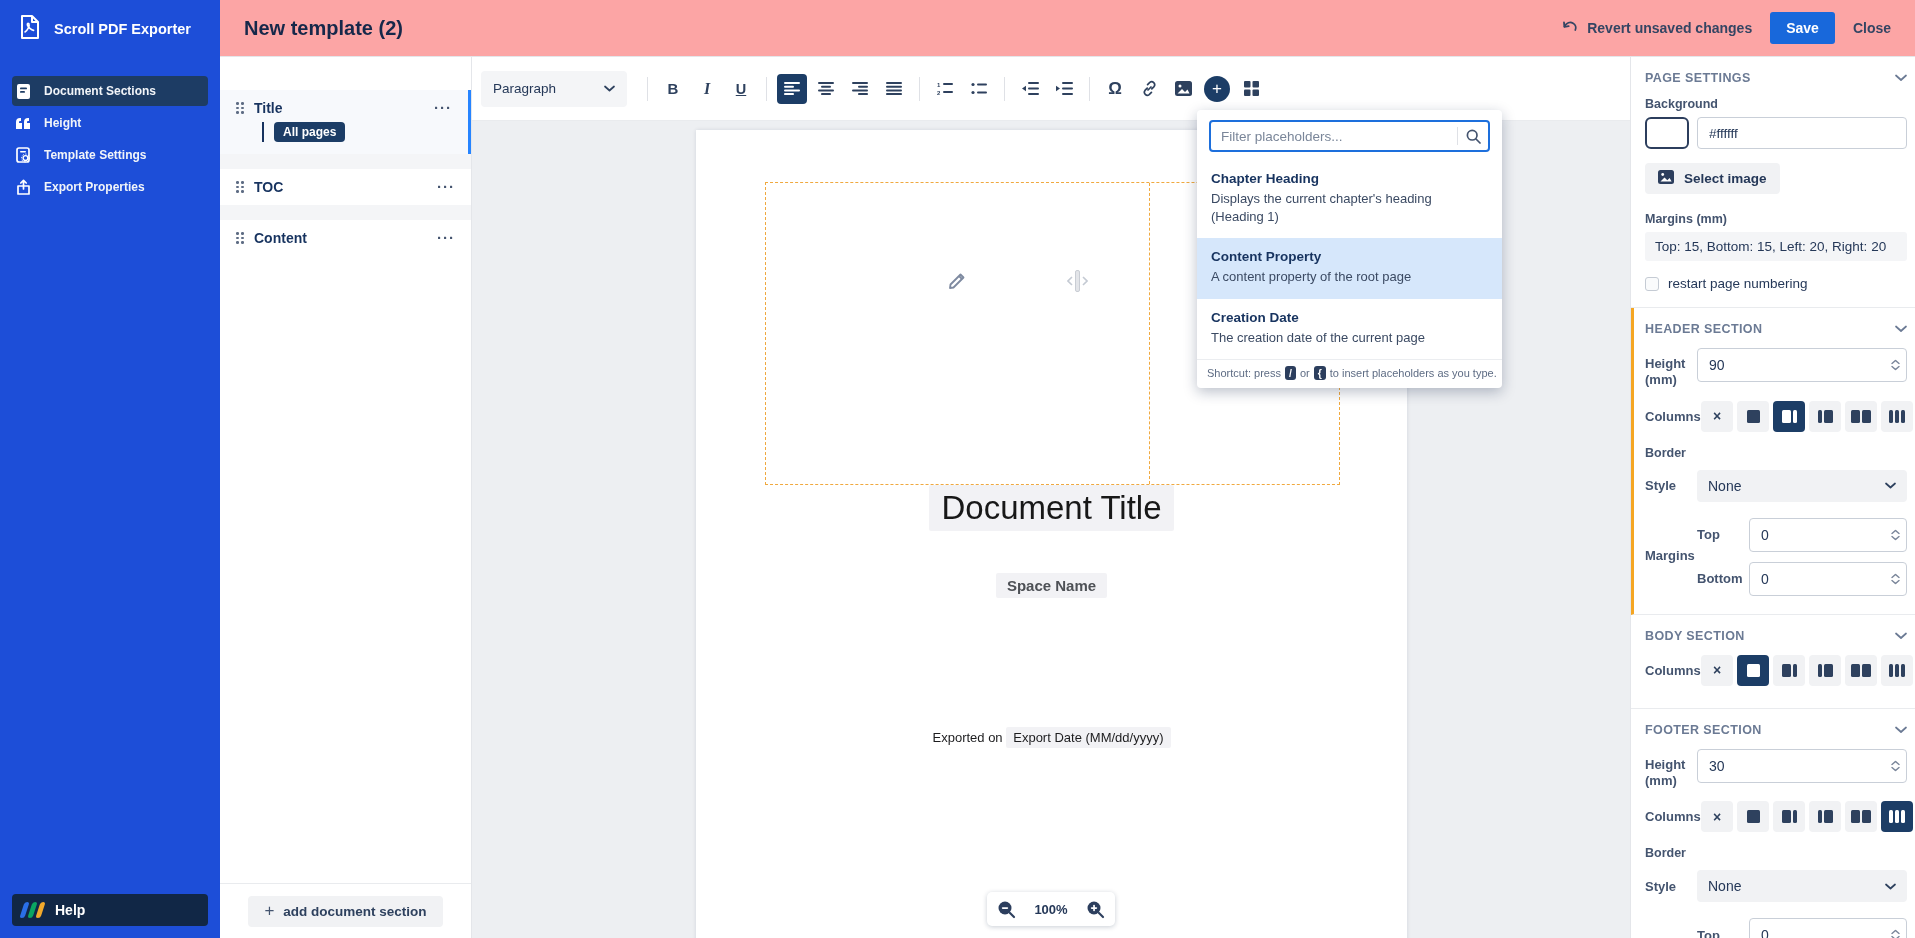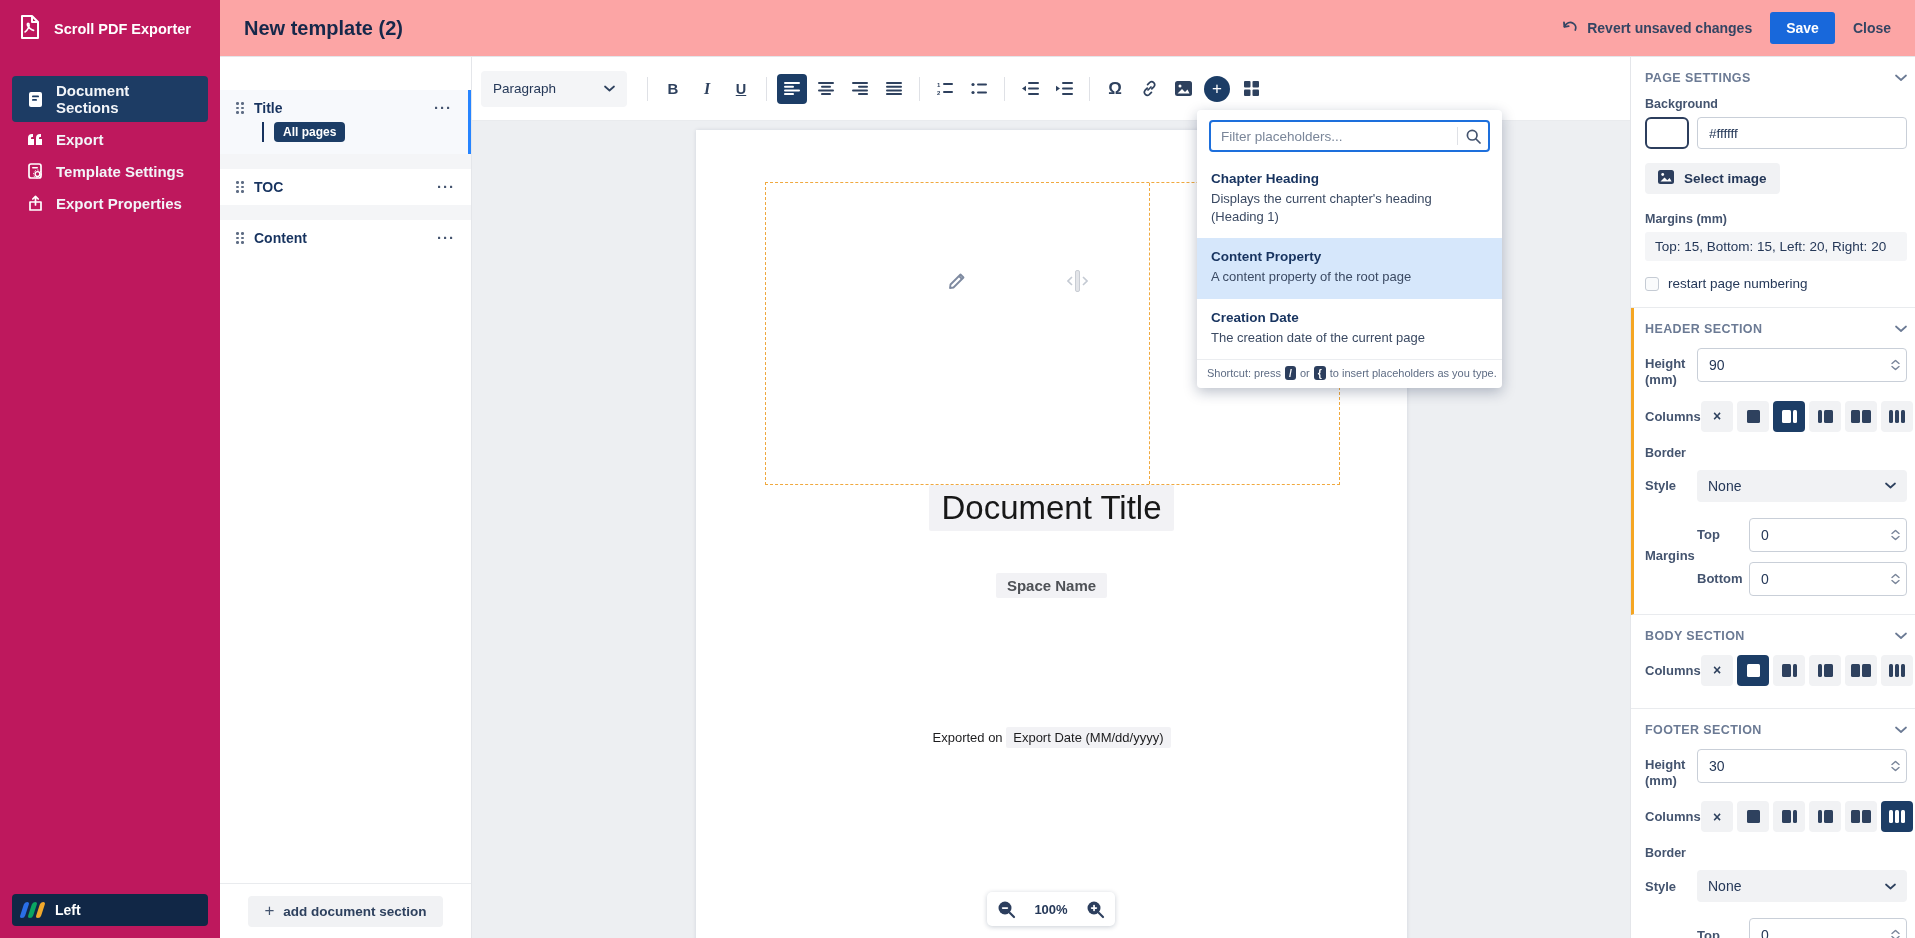--- a/index.html
+++ b/index.html
@@ -1,24 +1,24 @@
 <!DOCTYPE html>
 <html><head>
 <meta charset="utf-8">
 <style>
   * { margin:0; padding:0; box-sizing:border-box; }
   html,body { font-family:"Liberation Sans", sans-serif; background:#fff; }
   .app { position:relative; width:1915px; height:938px; overflow:hidden; background:#fff; color:#172b4d; }
 
   
-  .nav { position:absolute; left:0; top:0; width:220px; height:938px; background:#be185d; color:#fff; }
+  .nav { position:absolute; left:0; top:0; width:220px; height:938px; background:#1d4ed8; color:#fff; }
   .nav-logo { display:flex; align-items:center; gap:12px; padding:14px 0 14px 18px; }
   .nav-logo-text { font-size:14.5px; font-weight:700; color:#fff; }
   .nav-items { margin-top:18px; padding:0 12px; display:flex; flex-direction:column; gap:2px; }
-  .nav-item { display:flex; align-items:center; gap:12px; padding:6px 14px; border-radius:4px; font-size:15px; font-weight:700; color:#f2f5f9; cursor:pointer; }
+  .nav-item { display:flex; align-items:center; gap:12px; padding:6px 2px; border-radius:4px; font-size:12px; font-weight:700; color:#f2f5f9; cursor:pointer; }
   .nav-item.selected { background:#1d3c64; }
   .nav-item .nicon { width:18px; height:18px; display:flex; align-items:center; justify-content:center; flex:none; }
   .nav-help { position:absolute; left:12px; right:12px; bottom:12px; display:flex; align-items:center; gap:12px; padding:8px 10px; border-radius:4px; background:#112746; font-size:14px; font-weight:700; }
   .k15t { display:flex; gap:3px; transform:rotate(0deg); }
   .k15t span { width:5px; height:16px; border-radius:2.5px; transform:skewX(-18deg); display:block; }
 
   
   .topbar { position:absolute; left:220px; top:0; right:0; height:57px; background:#fca5a5; border-bottom:1px solid #e4e6ea; display:flex; align-items:center; }
   .topbar-title { font-size:20px; font-weight:800; color:#16284a; margin-left:24px; }
   .topbar-right { margin-left:auto; display:flex; align-items:center; gap:18px; padding-right:24px; }
@@ -156,21 +156,21 @@
         </span>
         <span>Document Sections</span>
       </div>
       <div class="nav-item">
         <span class="nicon">
           <svg width="16" height="13" viewBox="0 0 16 13">
               <path d="M1 5a4 4 0 0 1 4-4 h1 v3 h-1 a1 1 0 0 0-1 1 v1 h3 v6 H1z" fill="#fff"></path>
               <path d="M9 5a4 4 0 0 1 4-4 h1 v3 h-1 a1 1 0 0 0-1 1 v1 h3 v6 H9z" fill="#fff"></path>
             </svg>
         </span>
-        <span>Export</span>
+        <span>Height</span>
       </div>
       <div class="nav-item">
         <span class="nicon">
           <svg width="15" height="17" viewBox="0 0 15 17" fill="none">
               <rect x="1" y="1" width="12" height="14" rx="2" stroke="#fff" stroke-width="1.7"></rect>
               <rect x="4" y="4" width="6" height="1.6" rx=".8" fill="#fff"></rect>
               <circle cx="9.5" cy="11" r="2.4" stroke="#fff" stroke-width="1.4"></circle>
               <circle cx="9.5" cy="11" r="4" stroke="#fff" stroke-width="1" stroke-dasharray="1.4 1.6"></circle>
             </svg>
         </span>
@@ -185,21 +185,21 @@
         </span>
         <span>Export Properties</span>
       </div>
     </div>
     <div class="nav-help">
       <span class="k15t">
         <span style="background:#2a6fe8"></span>
           <span style="background:#0ba562"></span>
           <span style="background:#f1a92c"></span>
       </span>
-      <span>Left</span>
+      <span>Help</span>
     </div>
   </div>
 
   <div class="topbar">
     <div class="topbar-title">New template (2)</div>
     <div class="topbar-right">
       <div class="revert">
         <span>
           <svg width="17" height="14" viewBox="0 0 17 14" fill="none">
               <path d="M2.5 6.5 C4.5 3 8 1.5 11 3.2 c2.6 1.5 3.4 4.4 2.3 6.8" stroke="#344563" stroke-width="1.8" stroke-linecap="round"></path>

